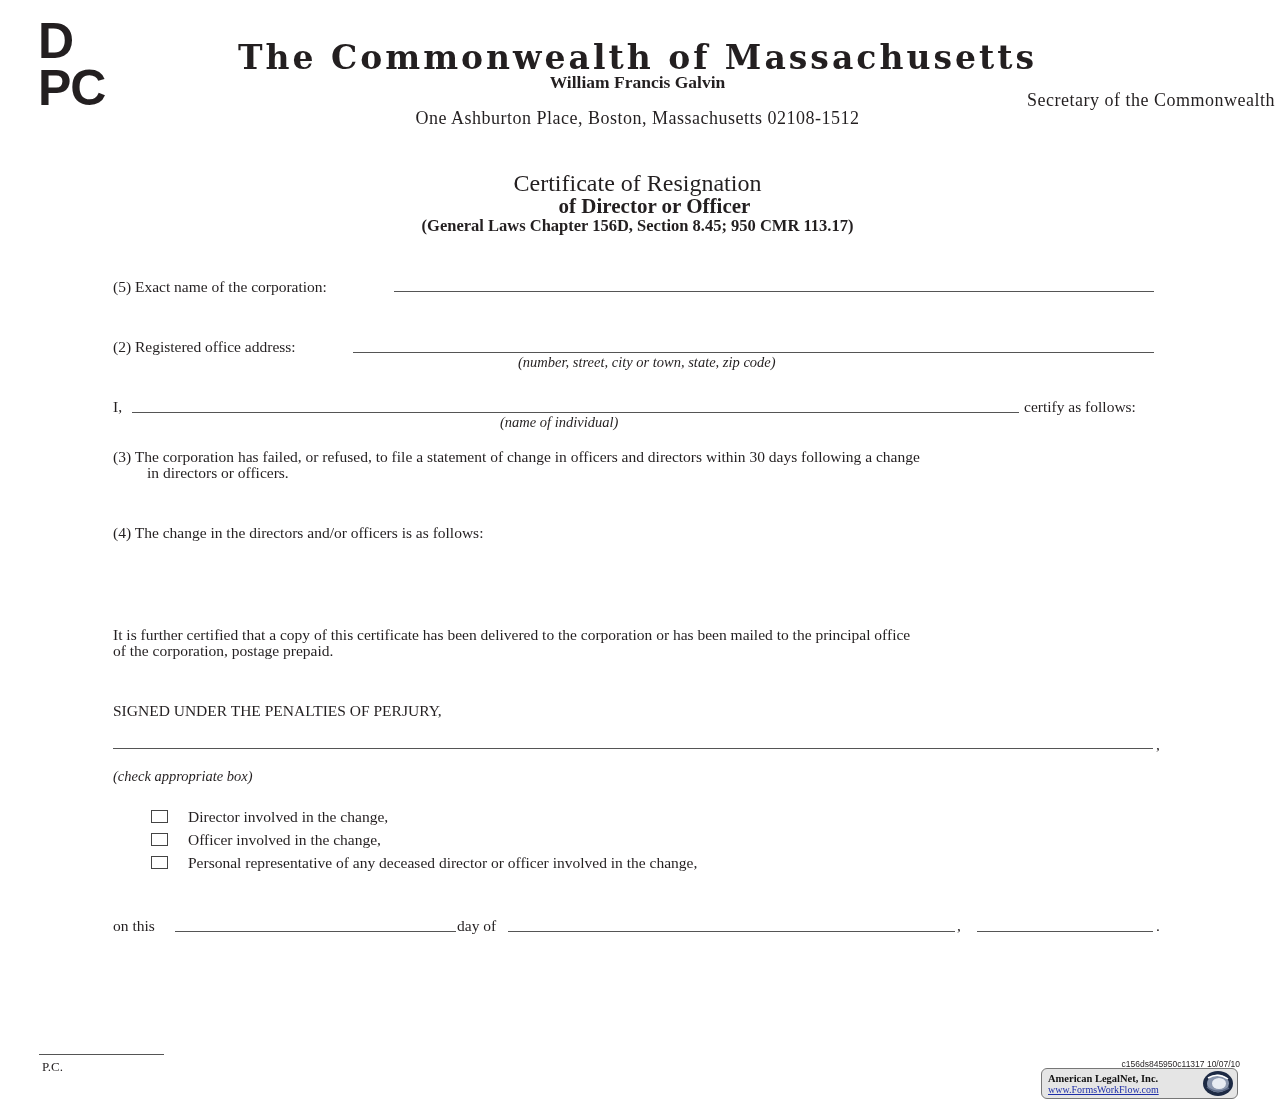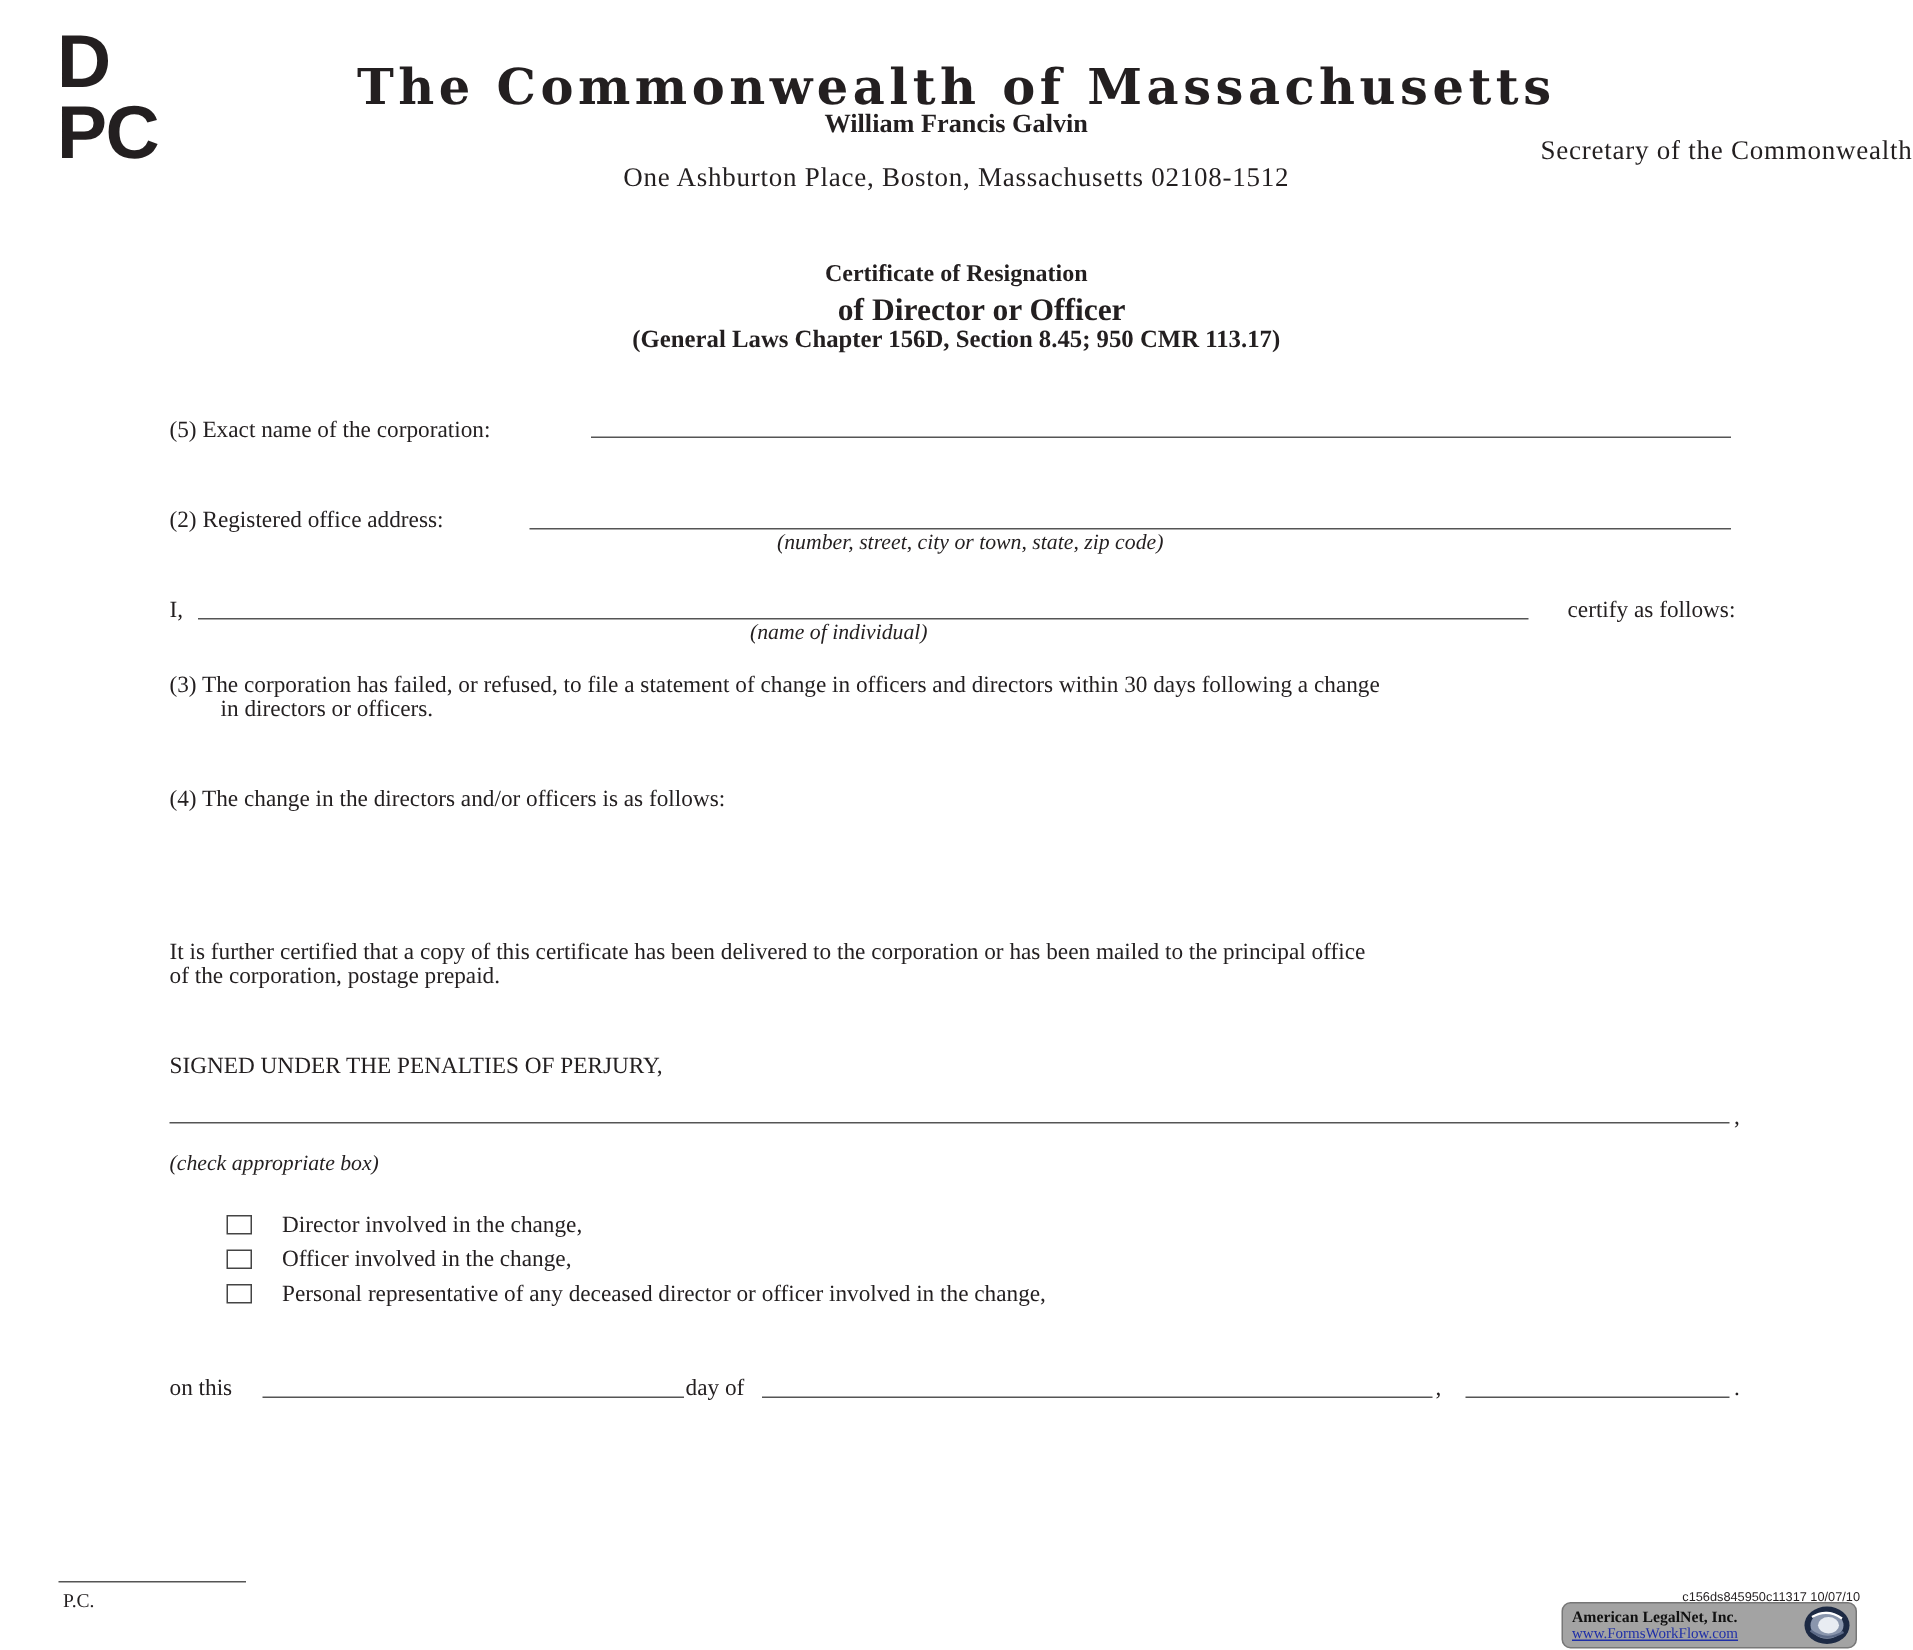--- a/index.html
+++ b/index.html
@@ -14,38 +14,38 @@
     }
     .dpc div { white-space: nowrap; }
     .header { left: 0; width: 1275px; text-align: center; }
     .commonwealth {
       top: 38px; font-family: "DejaVu Serif", "Liberation Serif", serif; font-weight: bold;
       font-size: 33px; letter-spacing: 3px; line-height: 40px; color: #231f20;
     }
     .secretary-name { top: 72px; font-weight: bold; font-size: 17.5px; line-height: 20px; }
     .secretary-title { top: 90px; font-size: 18px; line-height: 20px; letter-spacing: 0.5px; text-align: right; }
     .address { top: 108px; font-size: 18px; line-height: 20px; letter-spacing: 0.5px; }
-    .title1 { top: 171px; font-weight: bold; font-size: 16px; line-height: 24px; }
+    .title1 { top: 171px; font-weight: normal; font-size: 24px; line-height: 24px; }
     .title2 { top: 194px; font-weight: bold; font-size: 21px; line-height: 24px; margin-left: 17px; }
     .title3 { top: 216px; font-weight: bold; font-size: 16.5px; line-height: 20px; }
     .txt { font-size: 15.5px; line-height: 17px; white-space: nowrap; color: #231f20; }
     .it { font-style: italic; font-size: 14.5px; }
     .blank { border-bottom: 1px solid #555; height: 0; }
     .checkbox {
       width: 15px; height: 11px; border: 1px solid #444; background: #fff; cursor: pointer;
     }
     .footer-rule { left: 39px; top: 1054px; width: 125px; border-top: 1px solid #555; }
     .pc-label { left: 42px; top: 1059px; font-size: 13px; line-height: 15px; }
     .form-code {
       left: 1040px; top: 1059px; width: 200px; text-align: right;
       font-family: "Liberation Sans", "DejaVu Sans", sans-serif; font-size: 8.5px; line-height: 10px; color: #231f20;
     }
     .badge {
       left: 1041px; top: 1068px; width: 195px; height: 29px; border: 1px solid #777;
-      border-radius: 6px; background: #a3a3a3;
+      border-radius: 6px; background: #e5e5e5;
     }
     .badge-company {
       left: 6px; top: 4px; font-family: "Liberation Serif", serif; font-weight: bold;
       font-size: 10.5px; line-height: 12px; color: #111;
     }
     .badge-url {
       left: 6px; top: 15px; font-family: "Liberation Serif", serif;
       font-size: 10px; line-height: 12px; color: #1f2fa8; text-decoration: underline; cursor: pointer;
     }
     .badge-logo { left: 158px; top: 1px; width: 34px; height: 27px; }
@@ -69,21 +69,21 @@
 
 <div class="abs txt" style="left:113px; top:278px;">(5) Exact name of the corporation:</div>
 <div class="abs blank" style="left:394px; top:291px; width:760px;"></div>
 
 <div class="abs txt" style="left:113px; top:338px;">(2) Registered office address:</div>
 <div class="abs blank" style="left:353px; top:352px; width:801px;"></div>
 <div class="abs txt it" style="left:518px; top:354px;">(number, street, city or town, state, zip code)</div>
 
 <div class="abs txt" style="left:113px; top:398px;">I,</div>
 <div class="abs blank" style="left:132px; top:412px; width:887px;"></div>
-<div class="abs txt" style="left:1024px; top:398px;margin-left:21px;">certify as follows:</div>
+<div class="abs txt" style="left:1024px; top:398px;">certify as follows:</div>
 <div class="abs txt it" style="left:500px; top:414px;">(name of individual)</div>
 
 <div class="abs txt" style="left:113px; top:448px;">(3) The corporation has failed, or refused, to file a statement of change in officers and directors within 30 days following a change</div>
 <div class="abs txt" style="left:147px; top:464px;">in directors or officers.</div>
 
 <div class="abs txt" style="left:113px; top:524px;">(4) The change in the directors and/or officers is as follows:</div>
 
 <div class="abs txt" style="left:113px; top:626px;text-align:right;">It is further certified that a copy of this certificate has been delivered to the corporation or has been mailed to the principal office</div>
 <div class="abs txt" style="left:113px; top:642px;">of the corporation, postage prepaid.</div>
 

